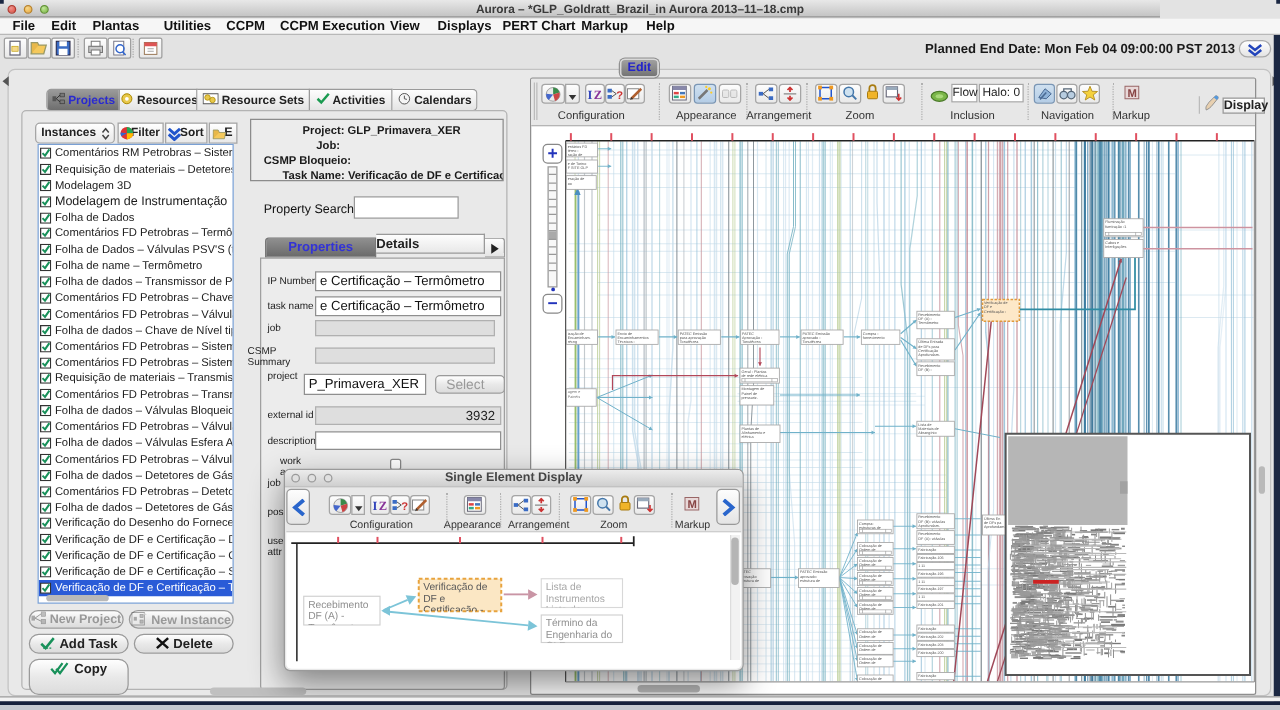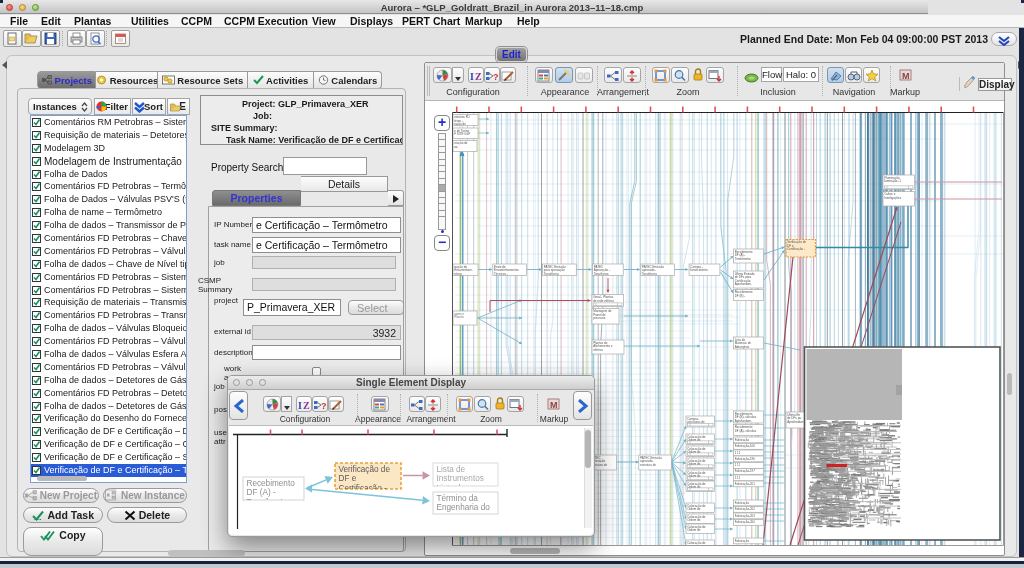--- a/index.html
+++ b/index.html
@@ -356,29 +356,29 @@
       <path d="M1.5 1.5 L10.5 9.5 M10.5 1.5 L1.5 9.5" stroke="#111" stroke-width="2"></path>
     </svg> Delete</div>
 <div class="btn" style="left:23px;top:527px;width:80px;height:29px;line-height:15px;font-size:10.5px"><svg width="16" height="11" style="vertical-align:-2px">
       <path d="M1 6 L4 9.5 L10 1.5" fill="none" stroke="#18915a" stroke-width="1.8"></path>
       <path d="M5 6 L8 9.5 L14 1.5" fill="none" stroke="#18915a" stroke-width="1.8"></path>
     </svg> Copy</div>
 <div class="abs" style="left:200px;top:95px;width:203px;height:50px;background:#ececec;border:1px solid #8c8c8c;
 font-size:9px;font-weight:bold;color:#1a1a1a;overflow:hidden">
 <div style="position:absolute;left:41px;top:3px;white-space:nowrap">Project: GLP_Primavera_XER</div>
 <div style="position:absolute;left:52px;top:15px">Job:</div>
-<div style="position:absolute;left:10px;top:27px">SITE Summary:</div>
+<div style="position:absolute;left:10px;top:27px">CSMP Bloqueio:</div>
 <div style="position:absolute;left:25px;top:39px;white-space:nowrap">Task Name: Verificação de DF e Certificação – ...</div>
 </div>
 <div class="abs" style="left:211px;top:162px;font-size:10px;color:#111">Property Search:</div>
 <div class="abs" style="left:283px;top:157px;width:84px;height:18px;background:#fff;border:1px solid #999"></div>
 <div class="abs" style="left:212px;top:190px;width:89px;height:16px;background:linear-gradient(#8f8f8f,#6b6b6b);
 border:1px solid #777;border-radius:3px 0 0 0;font-size:10.5px;font-weight:bold;color:#3333d6;text-align:center;line-height:15px">Properties</div>
-<div class="abs" style="left:301px;top:176px;width:87px;height:16px;background:linear-gradient(#fdfdfd,#e8e8e8);
-border:1px solid #999;border-left:none;font-size:10.5px;font-weight:normal;color:#222;text-align:center;line-height:15px">Details</div>
+<div class="abs" style="left:301px;top:187px;width:87px;height:16px;background:linear-gradient(#fdfdfd,#e8e8e8);
+border:1px solid #999;border-left:none;font-size:10.5px;font-weight:bold;color:#222;line-height:15px">Details</div>
 <div class="abs" style="left:388px;top:190px;width:16px;height:16px;background:linear-gradient(#fdfdfd,#e4e4e4);
 border:1px solid #999;border-left:none;border-radius:0 3px 0 0">
     <div style="margin:4px 0 0 5px;width:0;height:0;border-left:6px solid #222;border-top:4px solid transparent;border-bottom:4px solid transparent"></div>
   </div>
 <div class="abs" style="left:208px;top:206px;width:196px;height:346px;background:#ececec;border:1px solid #a0a0a0;border-radius:0 0 3px 3px"></div>
 <div class="abs" style="left:214px;top:220px;font-size:8px;color:#222">IP Number</div>
 <div style="position:absolute;background:#fff;border:1px solid #8f8f8f;font-size:10.5px;color:#111;line-height:14px;padding-left:3px;white-space:nowrap;overflow:hidden;left:252px;top:217px;width:149px;height:16px">e Certificação – Termômetro</div>
 <div class="abs" style="left:214px;top:240px;font-size:8px;color:#222">task name</div>
 <div style="position:absolute;background:#fff;border:1px solid #8f8f8f;font-size:10.5px;color:#111;line-height:14px;padding-left:3px;white-space:nowrap;overflow:hidden;left:252px;top:237px;width:149px;height:16px">e Certificação – Termômetro</div>
 <div class="abs" style="left:214px;top:258px;font-size:8px;color:#222">job</div>

